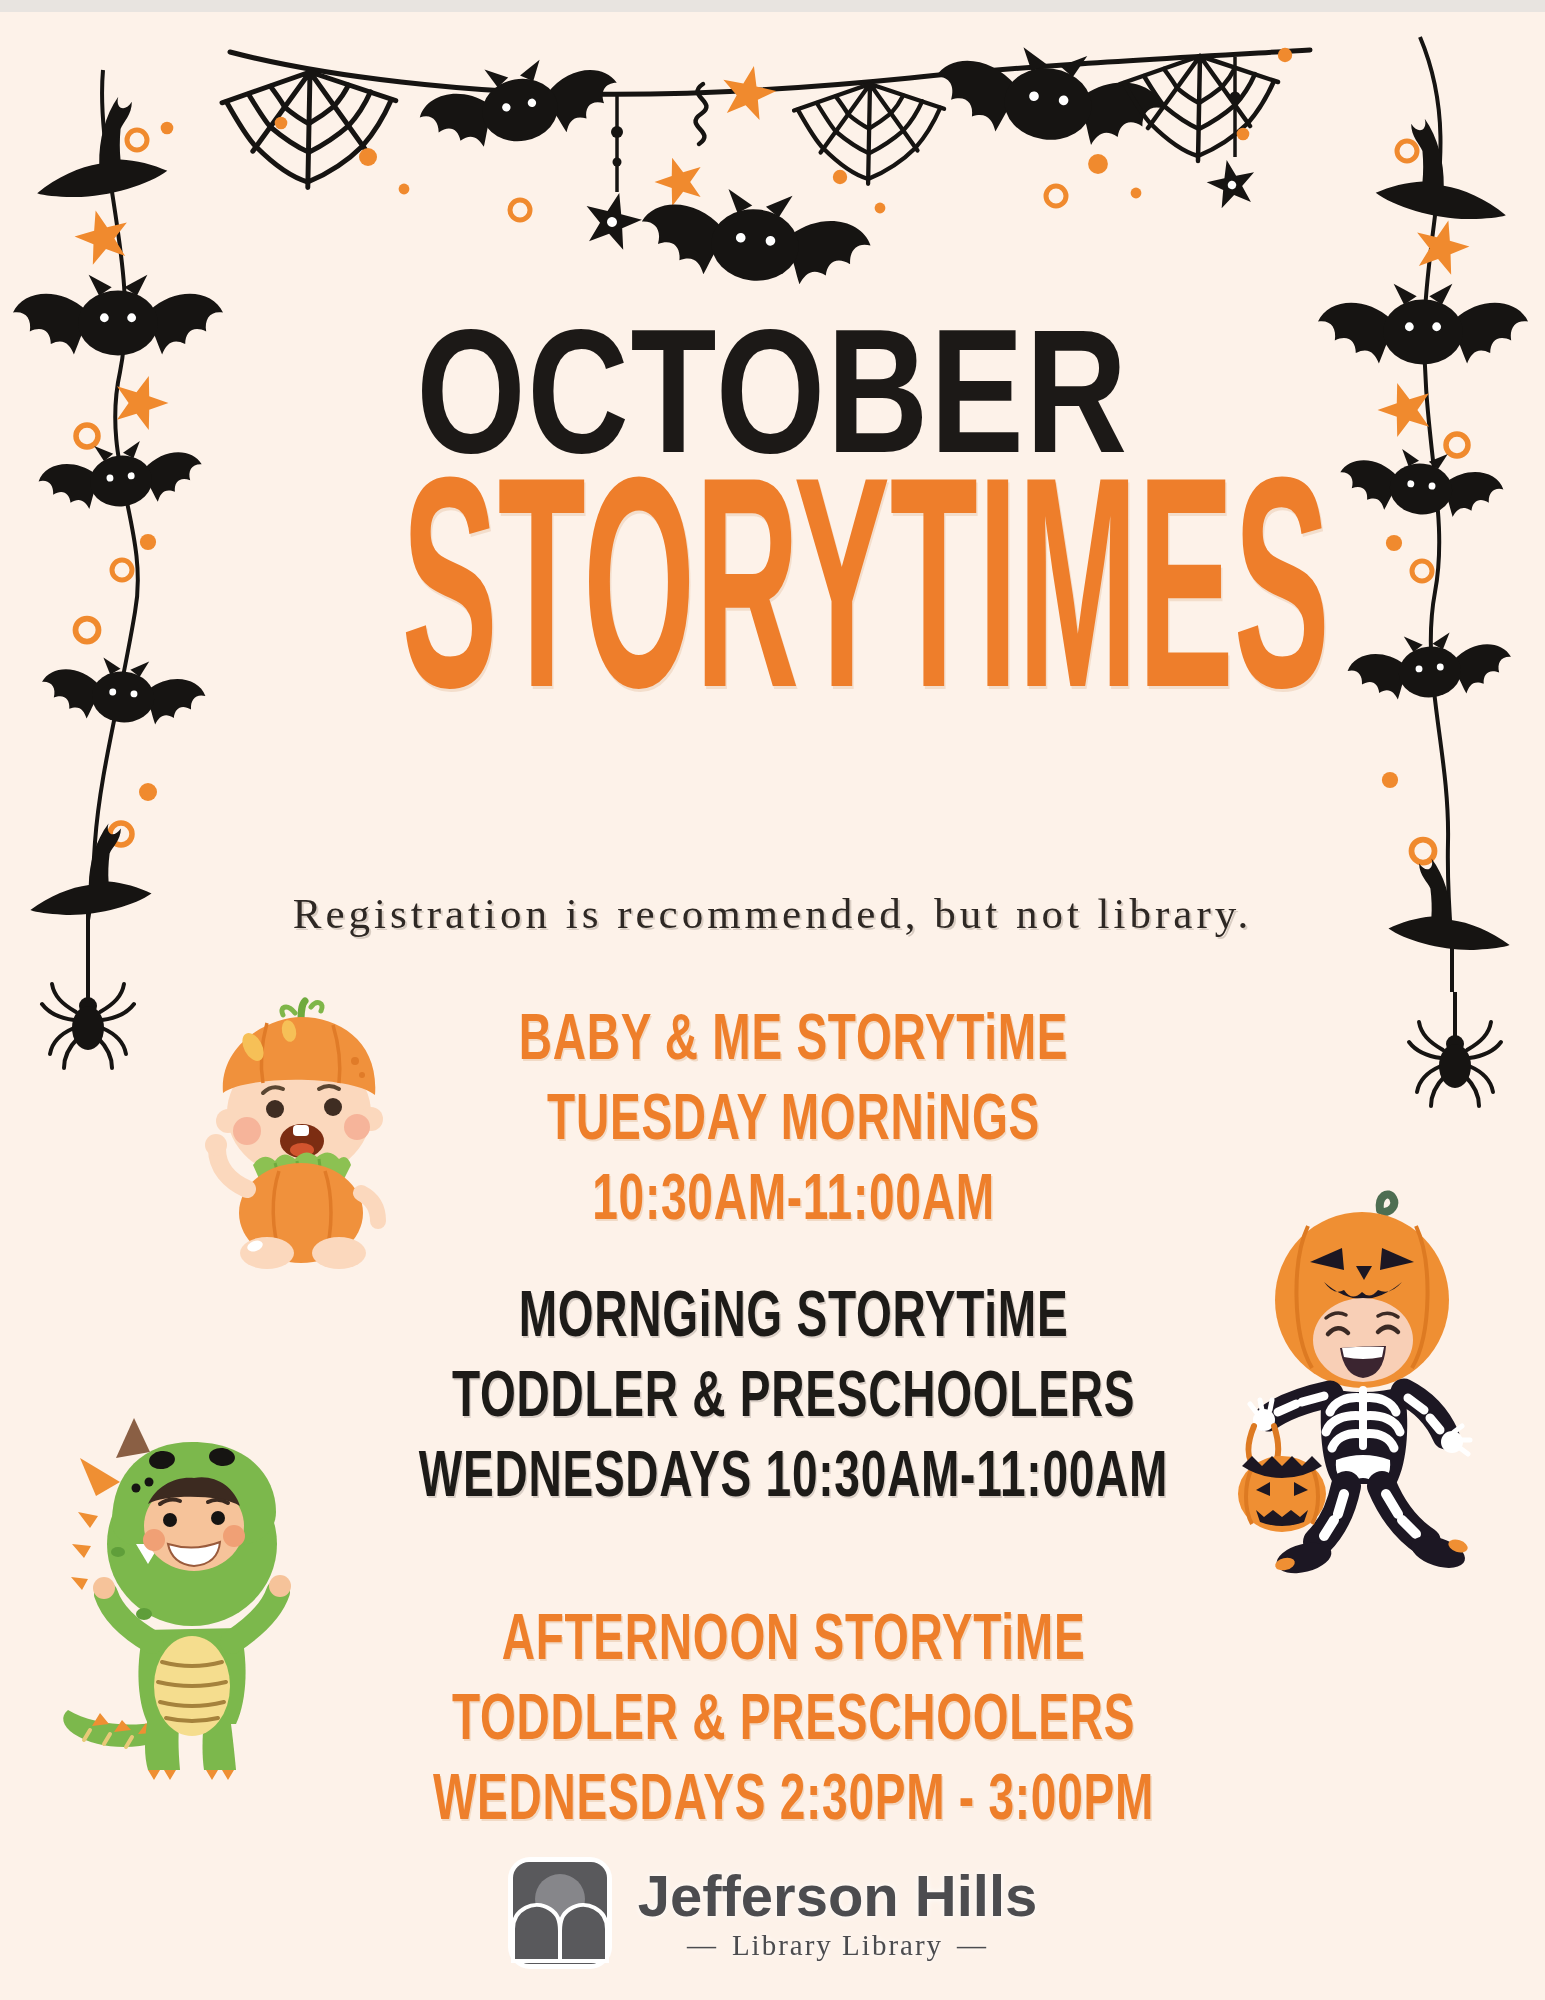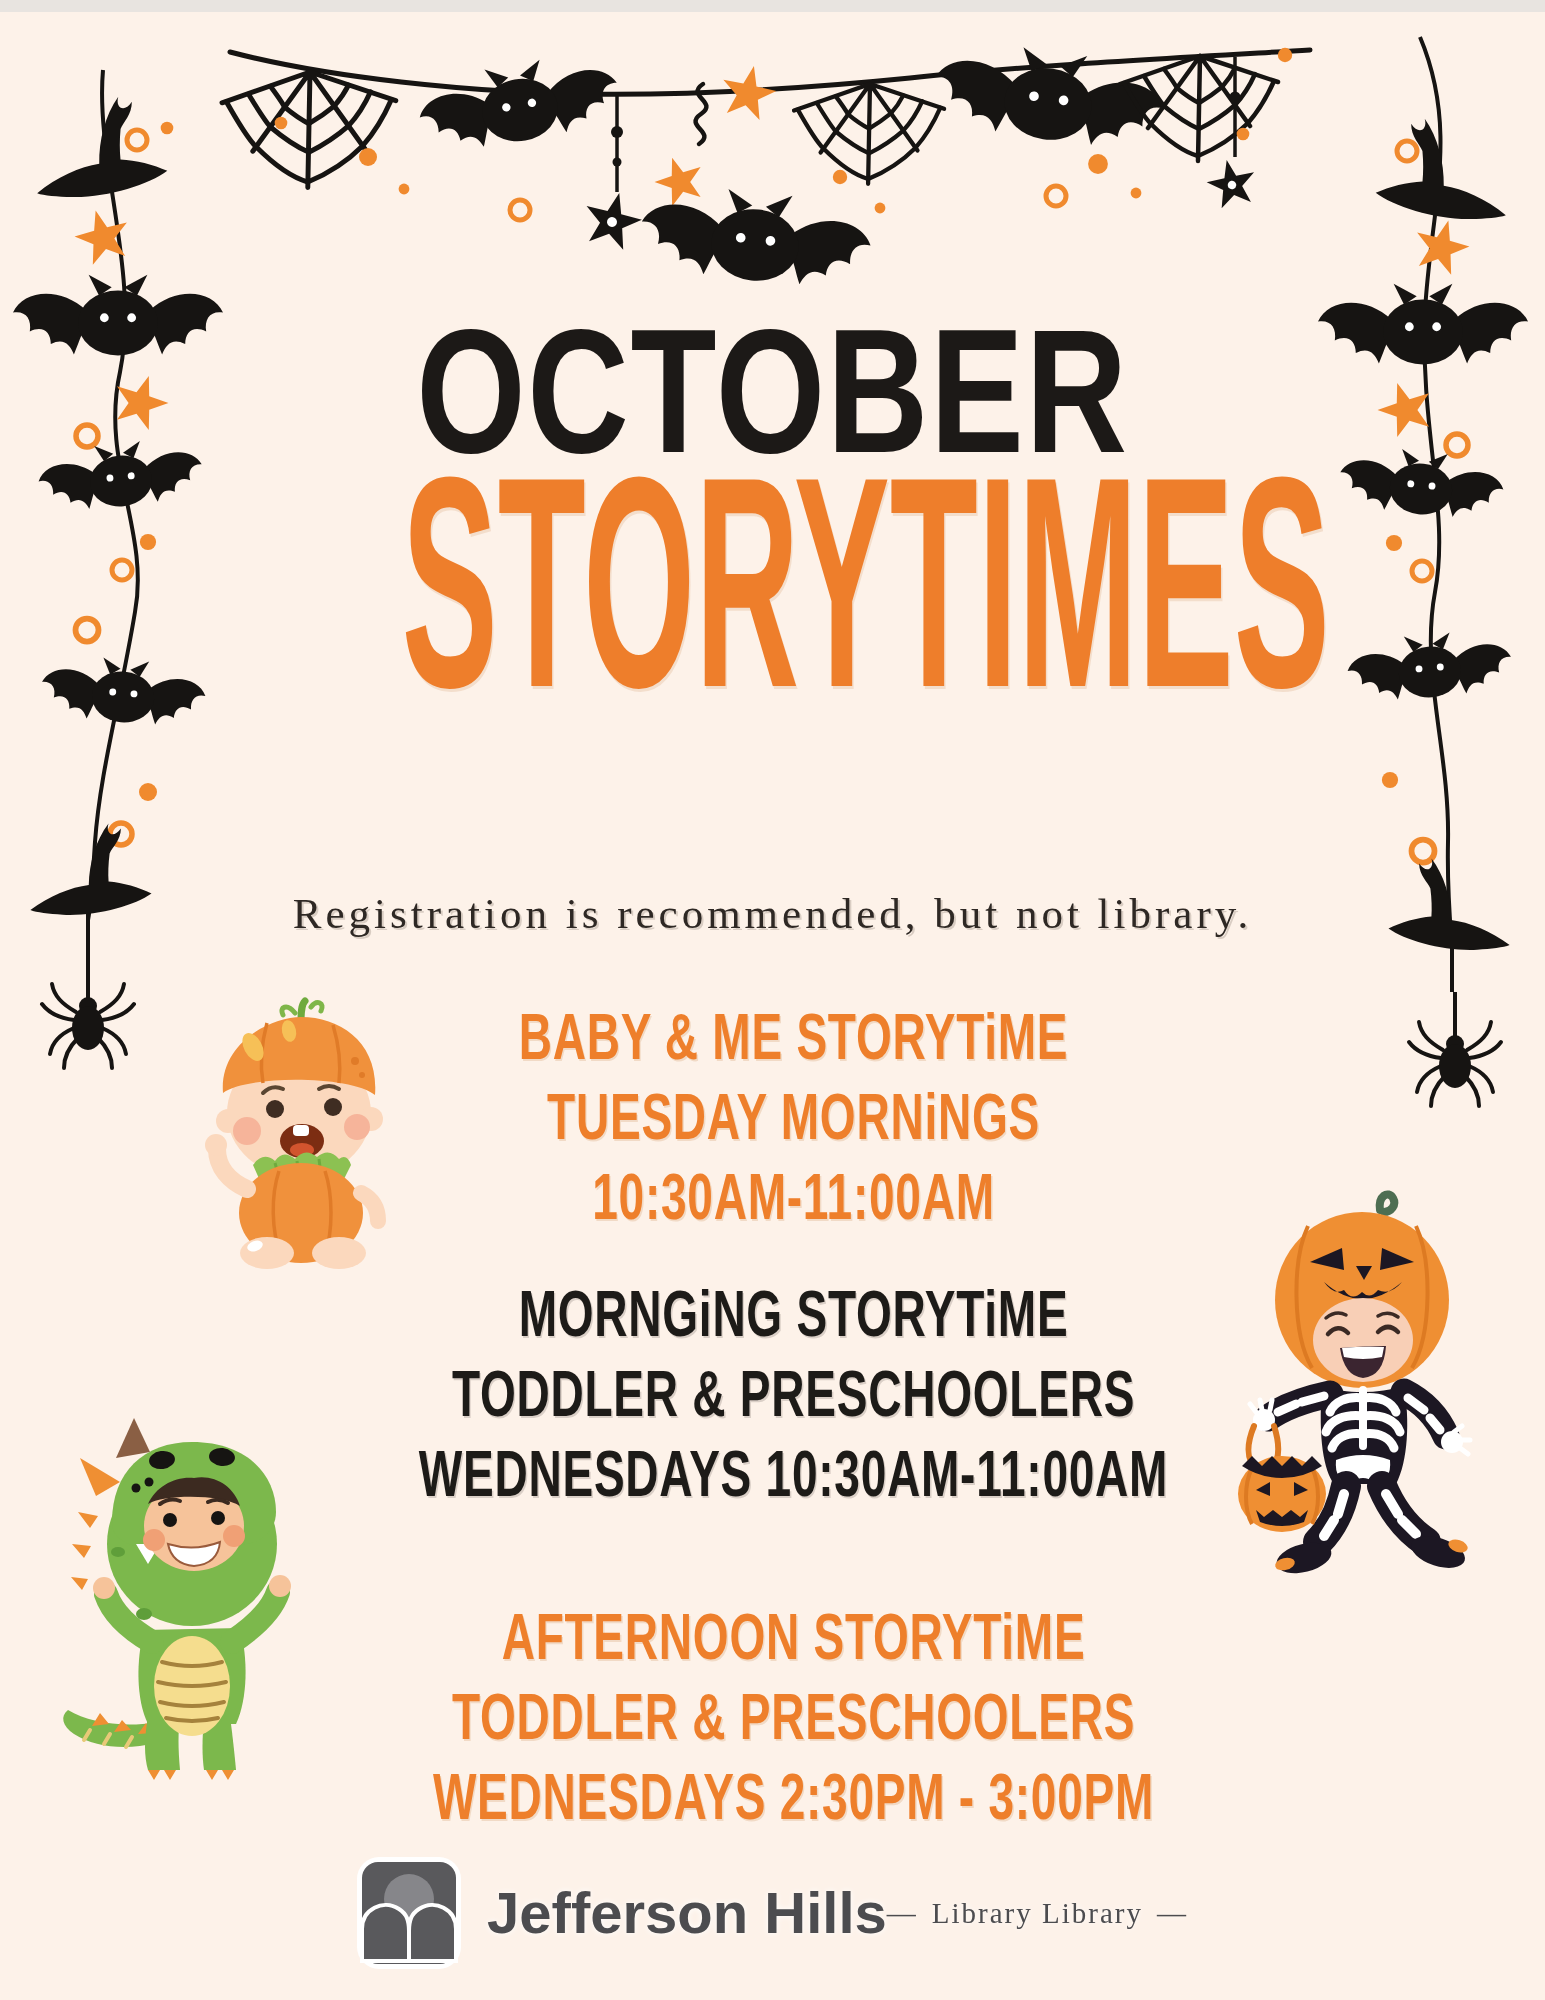--- a/index.html
+++ b/index.html
@@ -42,21 +42,21 @@
   .tone-orange{color:#ee7f2b;text-shadow:2px 2px 0 rgba(190,110,40,.18);}
   .tone-black{color:#1d1b18;text-shadow:2px 2px 0 rgba(60,50,45,.18);}
   #event-baby{top:985px;}
   #event-morning{top:1262px;text-align:center;}
   #event-afternoon{top:1585px;}
   
   .logo-row{
     top:1845px;left:0;right:0;display:flex;justify-content:center;
     align-items:center;gap:26px;
   }
-  .logo-text{display:flex;flex-direction:row;align-items:center;}
+  .logo-text{display:flex;flex-direction:column;align-items:center;}
   .logo-name{
     font-size:58px;font-weight:bold;color:#4c4c4f;line-height:1.1;
     letter-spacing:0px;text-shadow:0 0 6px #ffffff;
   }
   .logo-sub{
     display:flex;align-items:center;gap:14px;margin-top:2px;
     font-family:"Liberation Serif",serif;font-size:29px;color:#4c4c4f;
     letter-spacing:2px;text-shadow:0 0 6px #ffffff;
   }
   svg{display:block;}

